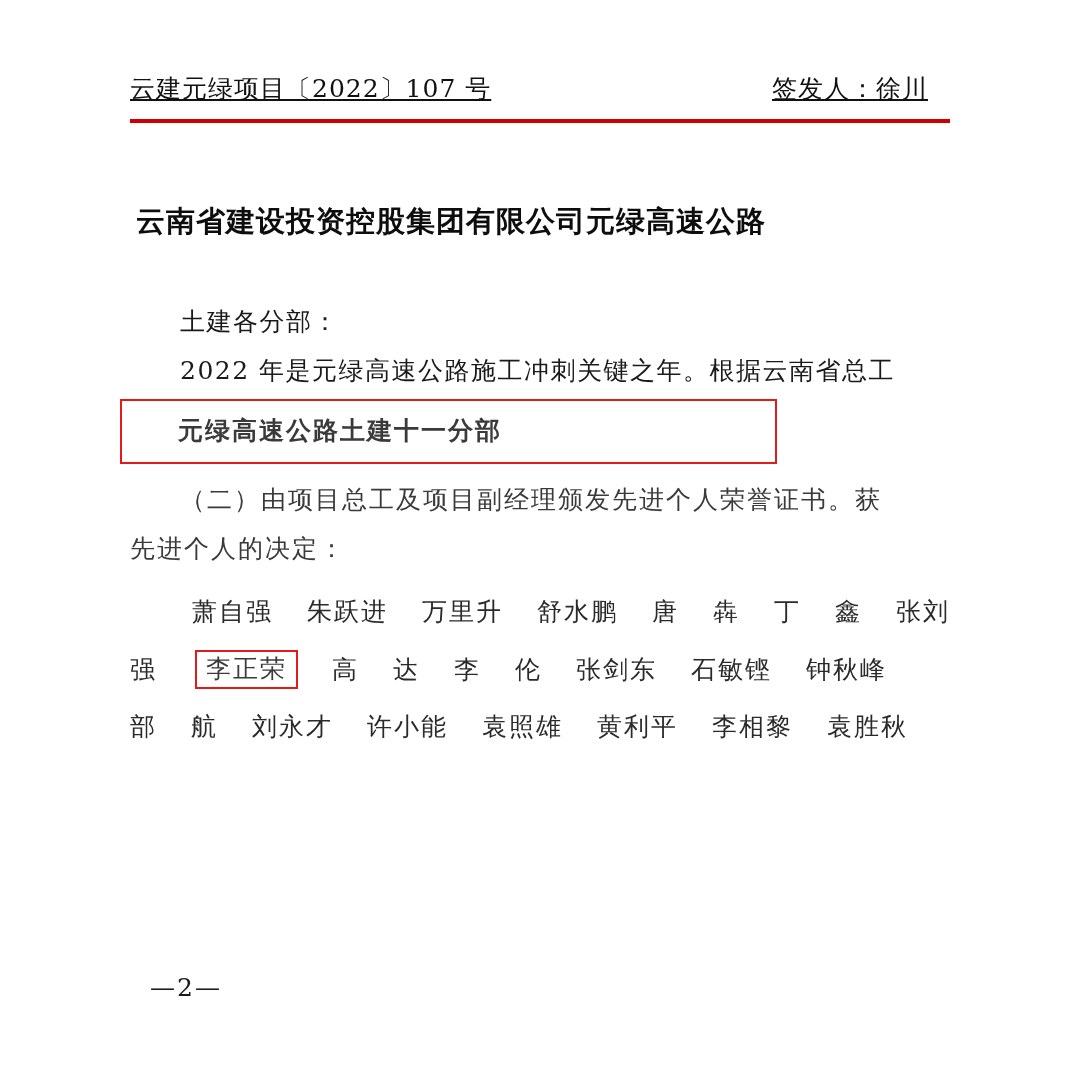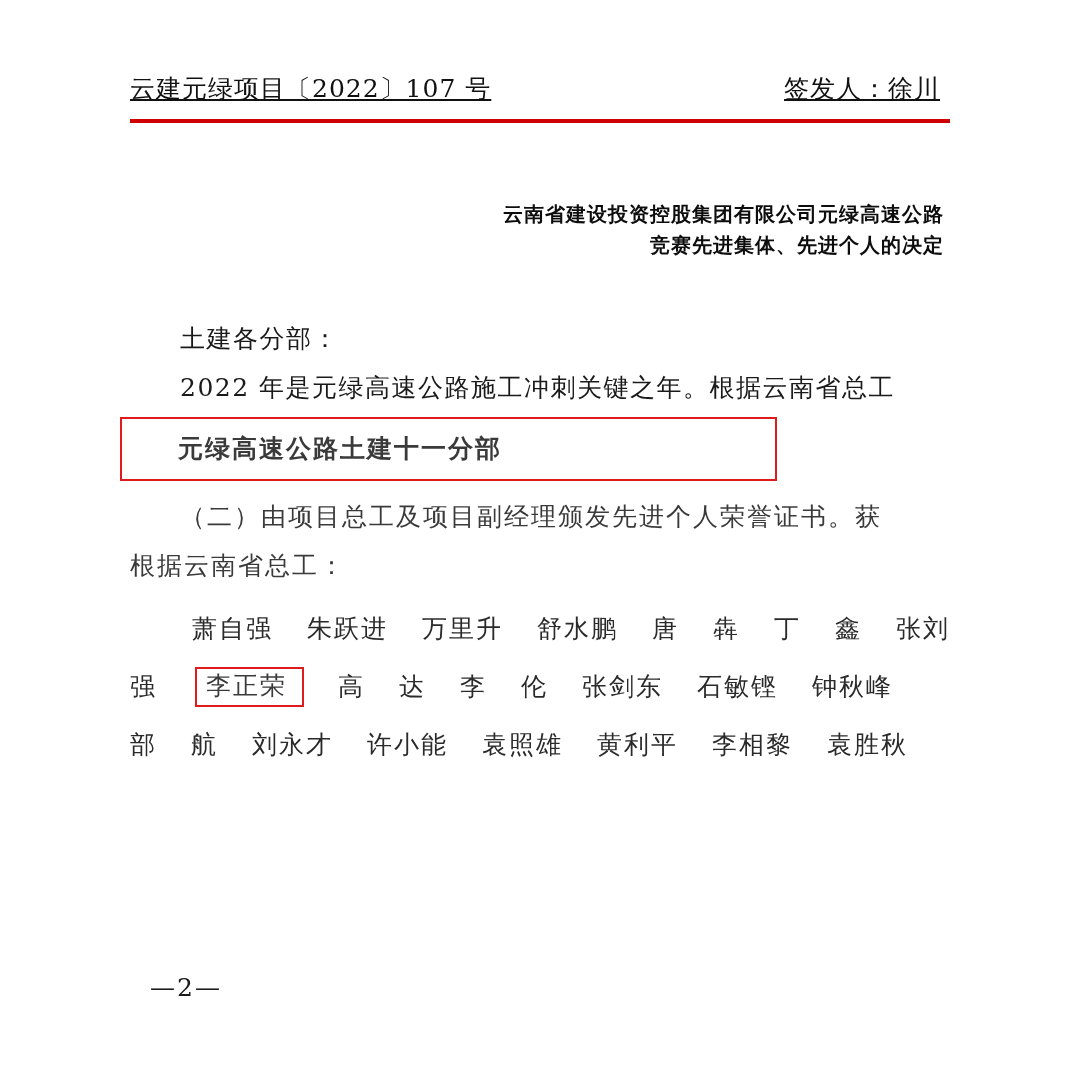--- a/index.html
+++ b/index.html
@@ -34,36 +34,36 @@
     letter-spacing: 1px;
     color: #111;
     font-family: "DejaVu Serif", serif;
     text-decoration: underline;
   }
   .doc-header .number {
     white-space: nowrap;
   }
   .doc-header .issuer {
     white-space: nowrap;
-    margin-right: 10px;
+    margin-right: 22px;
   }
   .red-rule {
     margin-top: 14px;
     height: 4px;
     background: #d00000;
     width: 100%;
   }
 
   
   .doc-title {
     margin-top: 76px;
-    text-align: right;
+    text-align: left;
     font-family: "DejaVu Sans", sans-serif;
     font-weight: bold;
-    font-size: 20px;
+    font-size: 29px;
     line-height: 1.55;
     letter-spacing: 1px;
     color: #0d0d0d;
     padding: 0 6px;
   }
   .doc-title .line {
     display: block;
   }
 
   
@@ -94,21 +94,21 @@
     border: 2.5px solid #e01b1b;
     padding: 6px 8px 6px 56px;
     margin: 4px 0 2px -10px;
     width: 657px;
     box-sizing: border-box;
     font-weight: bold;
   }
   .hl-inline {
     display: inline-block;
     border: 2.5px solid #e01b1b;
-    padding: 1px 15px 3px 9px;
+    padding: 1px 9px 3px 9px;
     margin: 12px 4px;
     line-height: 1.25;
   }
   .name-row {
     display: flex;
     flex-wrap: wrap;
     align-items: center;
     font-size: 25px;
     line-height: 2.1;
     color: #2a2a2a;
@@ -140,36 +140,35 @@
 <div class="page">
 
   <div class="doc-header">
     <span class="number">云建元绿项目〔2022〕107 号</span>
     <span class="issuer"><span>签发人：</span><span>徐川</span></span>
   </div>
   <div class="red-rule"></div>
 
   <div class="doc-title">
     <span class="line">云南省建设投资控股集团有限公司元绿高速公路</span>
-    <span class="line">竞赛先进集体、先进个人的决定</span>
   </div>
 
   <div class="body-text">
 
     <p class="para indent2">土建各分部：</p>
 
     <p class="para indent2">2022 年是元绿高速公路施工冲刺关键之年。根据云南省总工</p>
 
 
     <span class="hl-box blurred">
       <span>元绿高速公路土建十一分部</span>
     </span>
 
     <p class="para indent2 blurred" style="margin-top:12px;">（二）由项目总工及项目副经理颁发先进个人荣誉证书。获</p>
-    <p class="para blurred">根据云南省总工：</p>
+    <p class="para blurred">先进个人的决定：</p>
 
     <div class="name-row row-indent" style="margin-top:12px;">
       <span class="nm">萧自强</span>
       <span class="nm">朱跃进</span>
       <span class="nm">万里升</span>
       <span class="nm">舒水鹏</span>
       <span class="nm">唐</span>
       <span class="nm">犇</span>
       <span class="nm">丁</span>
       <span class="nm">鑫</span>

